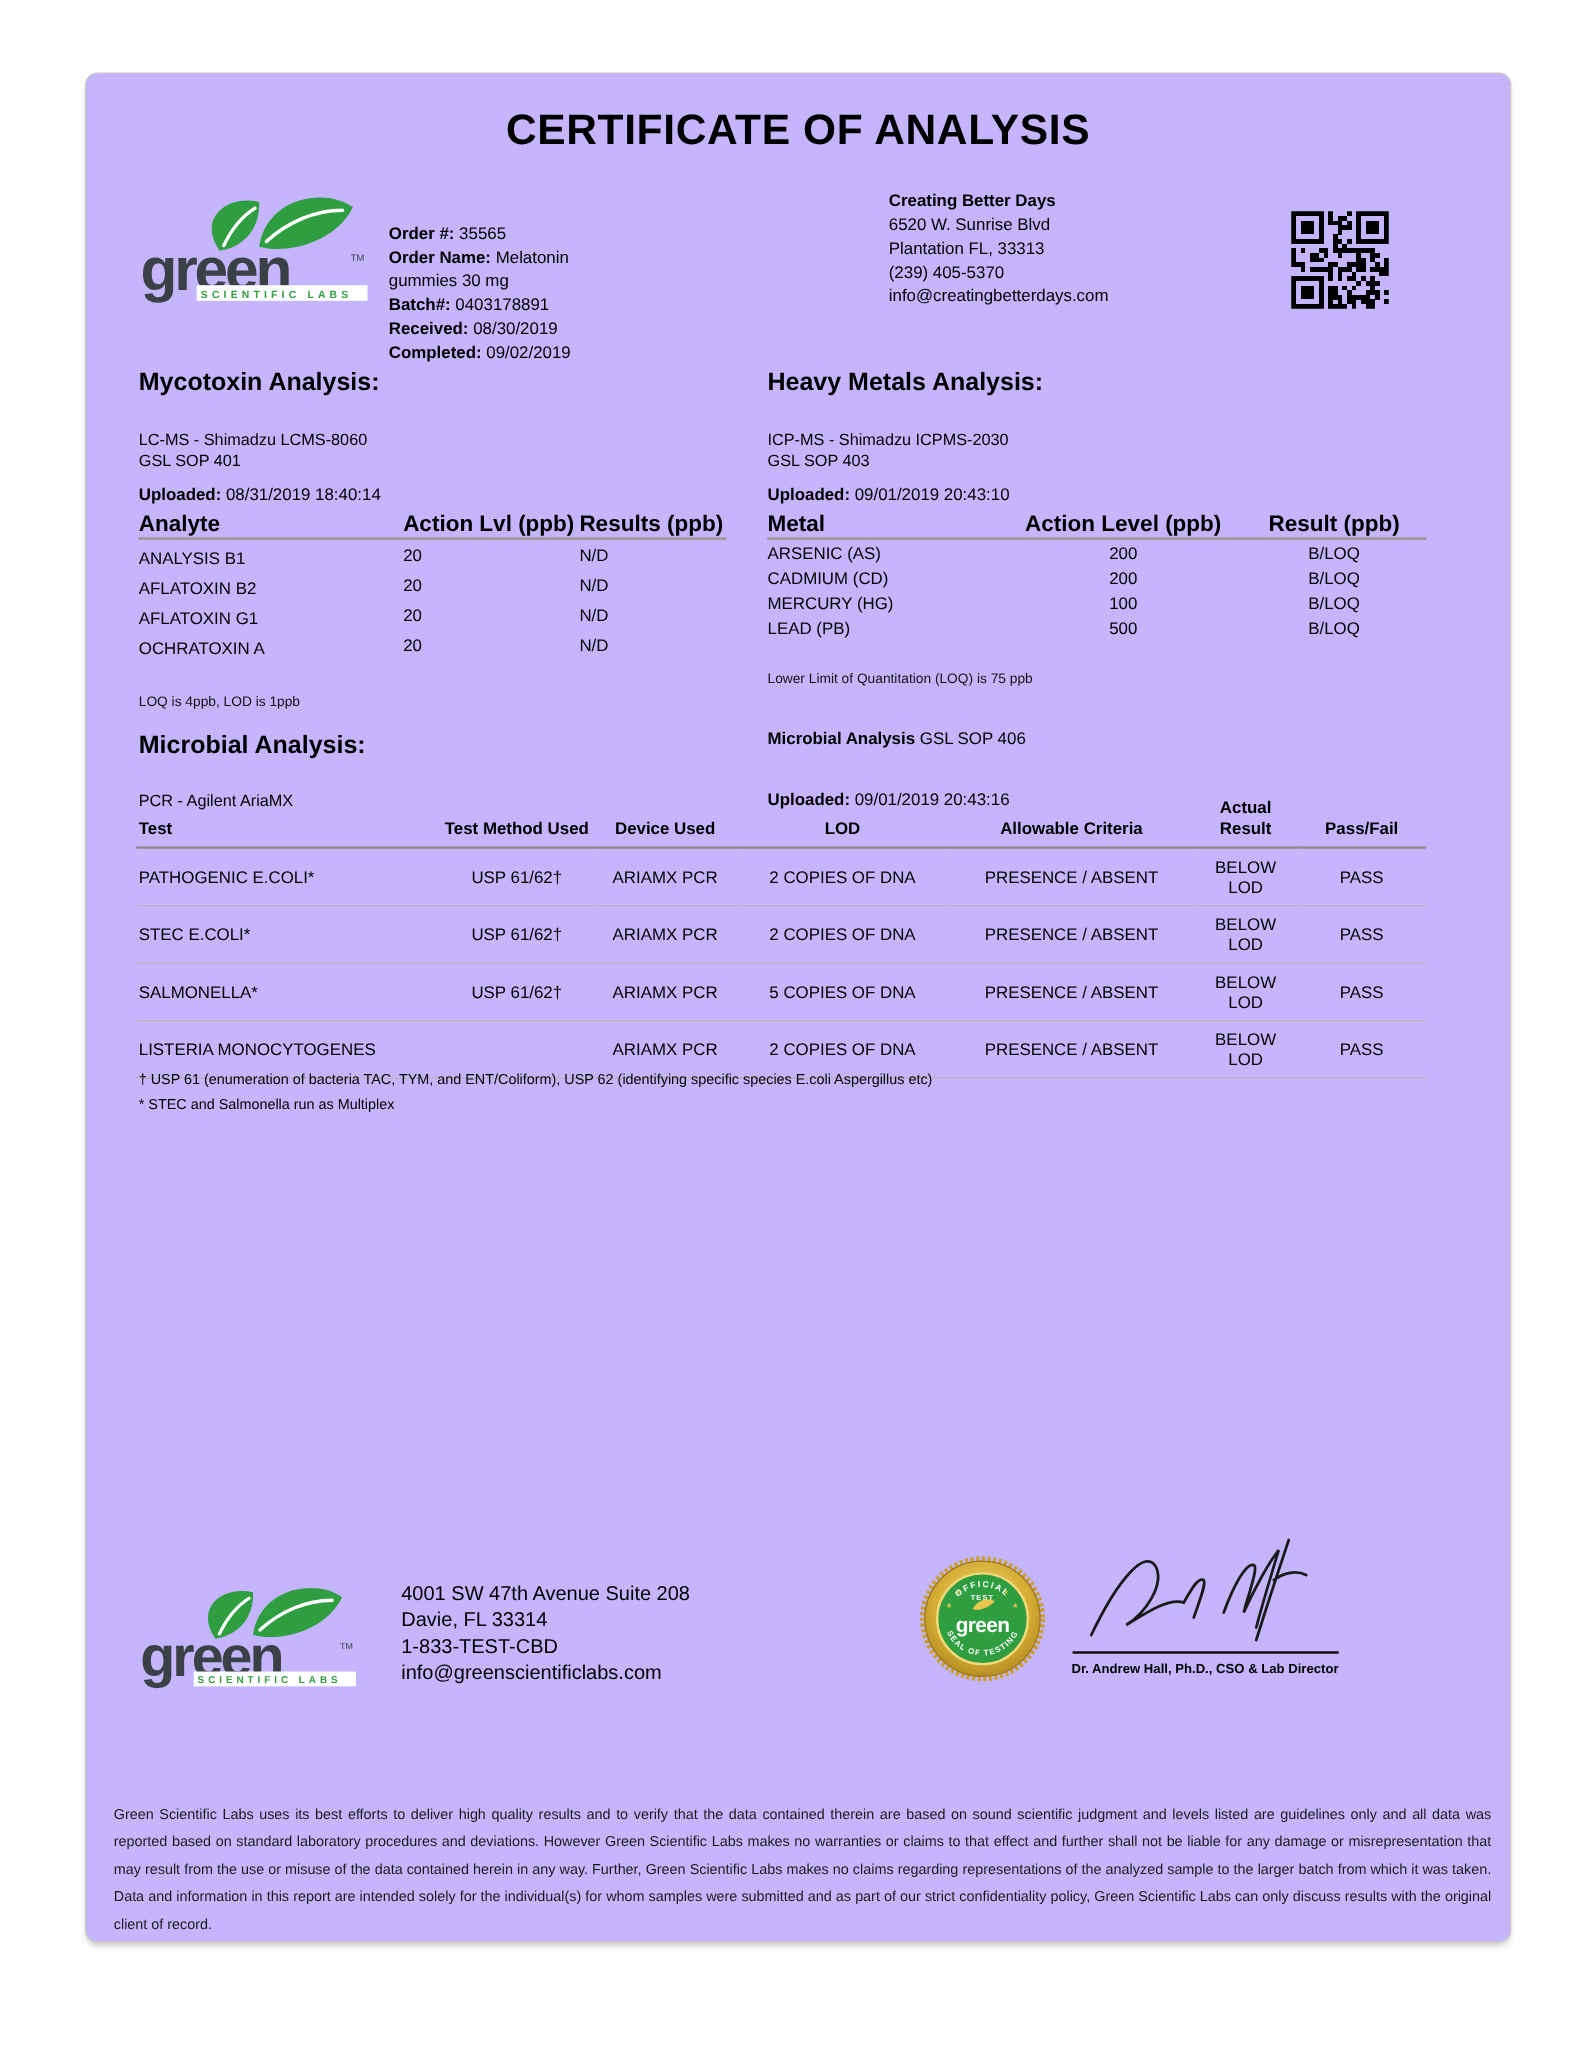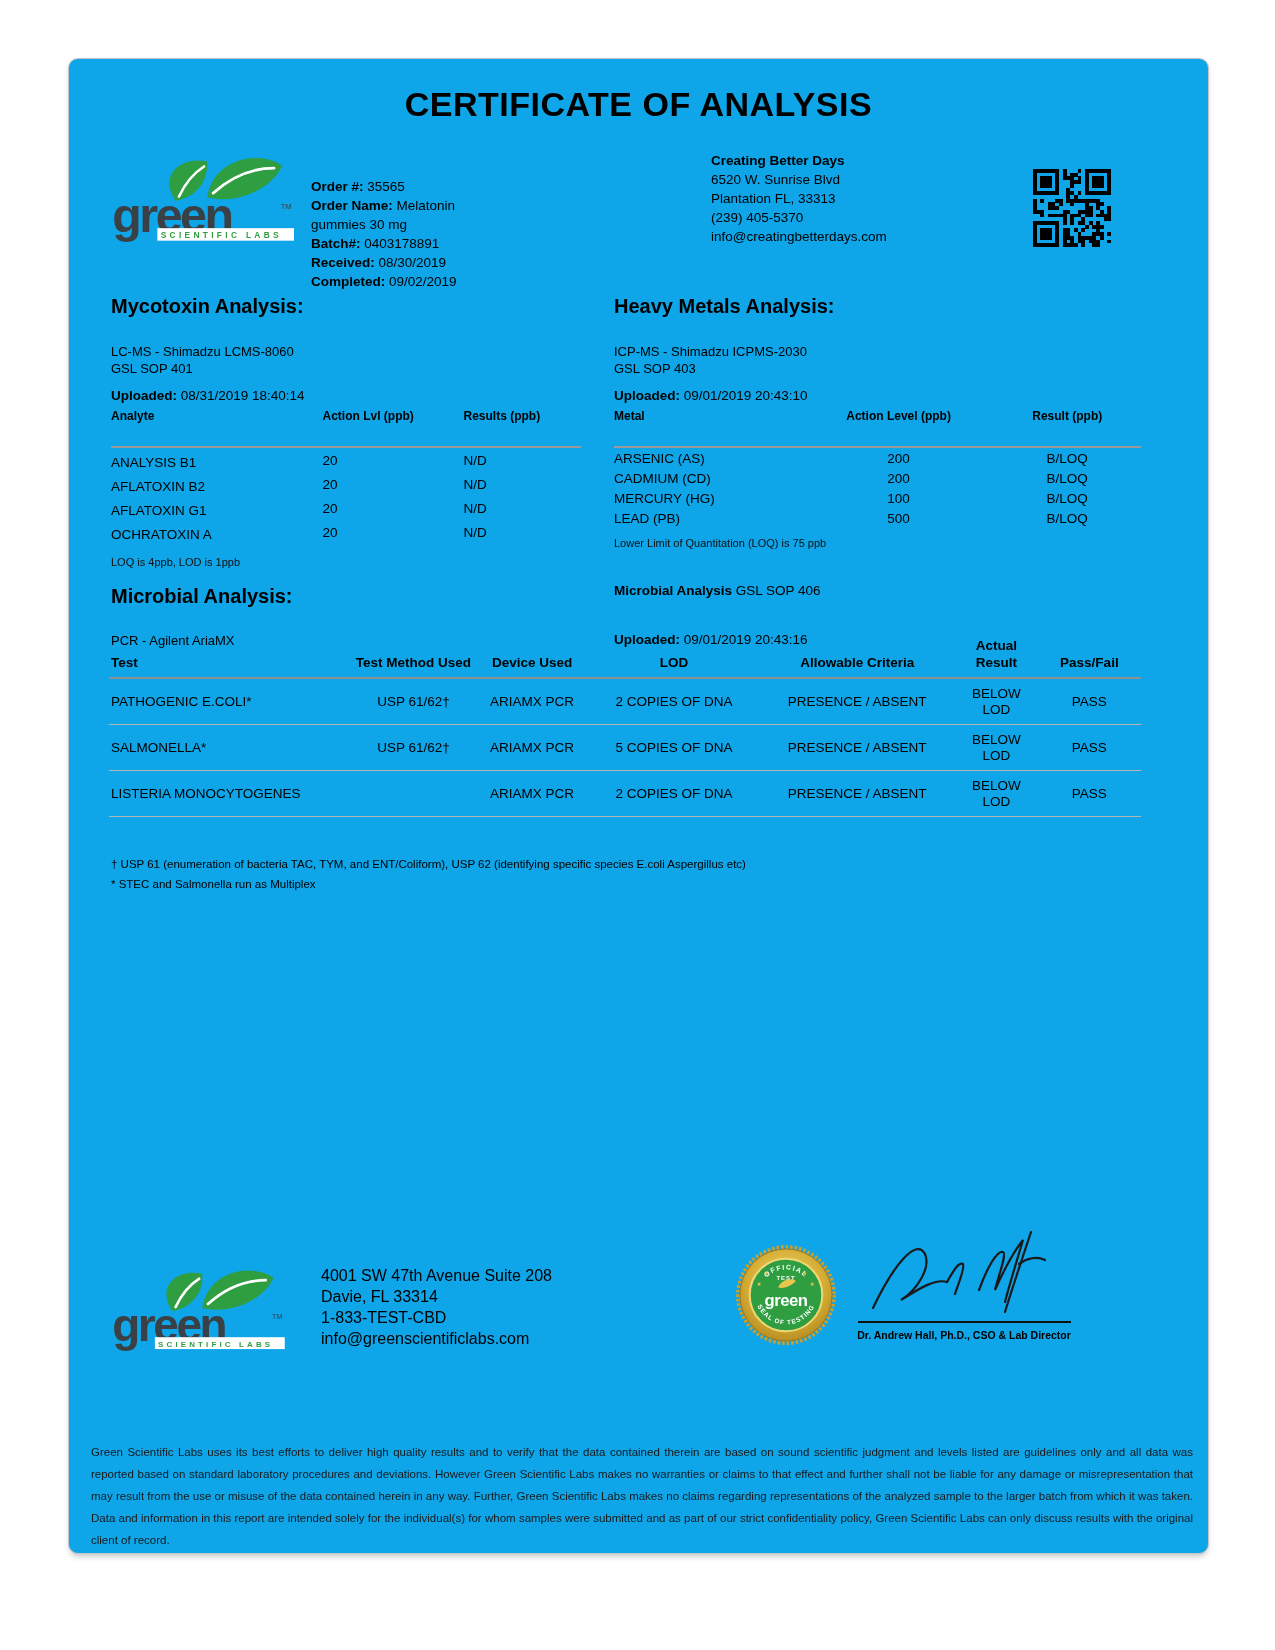--- a/index.html
+++ b/index.html
@@ -1,19 +1,19 @@
 <!DOCTYPE html>
 <html><head>
 <meta charset="utf-8">
 <style>
   html,body{margin:0;padding:0;background:#ffffff;}
   #page{position:relative;width:1275px;height:1650px;background:#fff;
         font-family:"Liberation Sans",sans-serif;color:#000;overflow:hidden;}
   .card{position:absolute;left:68px;top:58px;width:1139px;height:1494px;
-        background:#0ea5e9;border:1px solid #c6c6c6;border-radius:10px;
+        background:#c4b5fd;border:1px solid #c6c6c6;border-radius:10px;
         box-shadow:0 4px 6px -2px rgba(0,0,0,.25);text-decoration:underline;}
   .abs{position:absolute;}
   .b{font-weight:bold;}
   .doc-title{left:0;right:0;top:26px;text-align:center;font-size:34px;font-weight:bold;letter-spacing:.5px;}
 
   
   .logo-header{left:40px;top:90px;width:200px;height:100px;}
   .order-block{left:242px;top:90px;width:160px;font-size:13.5px;line-height:19px;margin-top:28px;}
   .client-block{left:642px;top:92px;width:260px;font-size:13.5px;line-height:19px;}
   .qr{left:964px;top:110px;width:78px;height:78px;}
@@ -33,22 +33,22 @@
   .mi-upl{left:545px;top:552px;margin-top:21px;}
   .mi-pcr{left:42px;top:574px;font-size:13px;}
   .small-note{font-size:11px;color:#111;}
   .my-note{left:42px;top:497px;}
   .hm-note{left:545px;top:478px;}
 
   
   table{border-collapse:collapse;table-layout:fixed;}
   .t-myco{left:42px;top:350px;width:470px;}
   .t-metal{left:545px;top:350px;width:527px;}
-  .t-myco th,.t-metal th{font-size:12px;font-weight:bold;text-align:left;
-       padding:0 0 23px 0;border-bottom:2px solid #9a9a9a;}
+  .t-myco th,.t-metal th{font-size:18px;font-weight:bold;text-align:left;
+       padding:0 0 0 0;border-bottom:2px solid #9a9a9a;}
   .t-myco td,.t-metal td{font-size:13.5px;height:20px;padding:0;vertical-align:middle;}
   .t-myco col:nth-child(1){width:45%;} .t-myco col:nth-child(2){width:30%;} .t-myco col:nth-child(3){width:25%;}
   .t-metal col:nth-child(1){width:36%;} .t-metal col:nth-child(2){width:36%;} .t-metal col:nth-child(3){width:28%;}
   .t-metal th:nth-child(2),.t-metal th:nth-child(3),
   .t-metal td:nth-child(2),.t-metal td:nth-child(3){text-align:center;}
   .t-myco td:first-child{padding-top:4px;}
 
   .t-micro{left:40px;top:578px;width:1032px;}
   .t-micro th{font-size:13.5px;font-weight:bold;text-align:center;vertical-align:bottom;
        padding:0 2px 6px 2px;border-bottom:2px solid #8f8f8f;line-height:17px;}
@@ -371,20 +371,29 @@
           <tr>
             <td>PATHOGENIC E.COLI*</td>
             <td>USP 61/62†</td>
             <td>ARIAMX PCR</td>
             <td>2 COPIES OF DNA</td>
             <td>PRESENCE / ABSENT</td>
             <td>BELOW LOD</td>
             <td>PASS</td>
           </tr>
           <tr>
+            <td>STEC E.COLI*</td>
+            <td>USP 61/62†</td>
+            <td>ARIAMX PCR</td>
+            <td>2 COPIES OF DNA</td>
+            <td>PRESENCE / ABSENT</td>
+            <td>BELOW LOD</td>
+            <td>PASS</td>
+          </tr>
+          <tr>
             <td>SALMONELLA*</td>
             <td>USP 61/62†</td>
             <td>ARIAMX PCR</td>
             <td>5 COPIES OF DNA</td>
             <td>PRESENCE / ABSENT</td>
             <td>BELOW LOD</td>
             <td>PASS</td>
           </tr>
           <tr>
             <td>LISTERIA MONOCYTOGENES</td>

